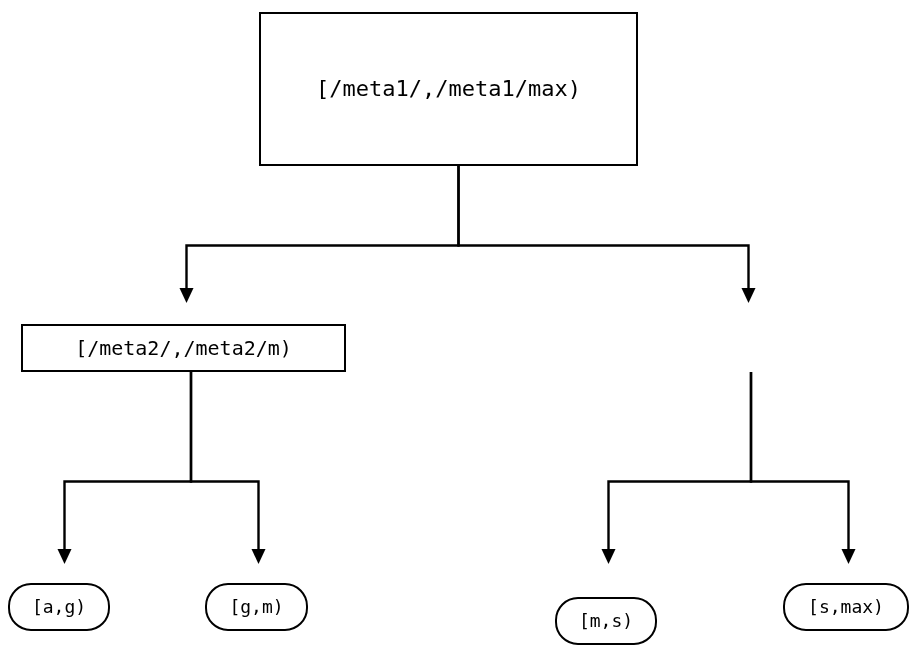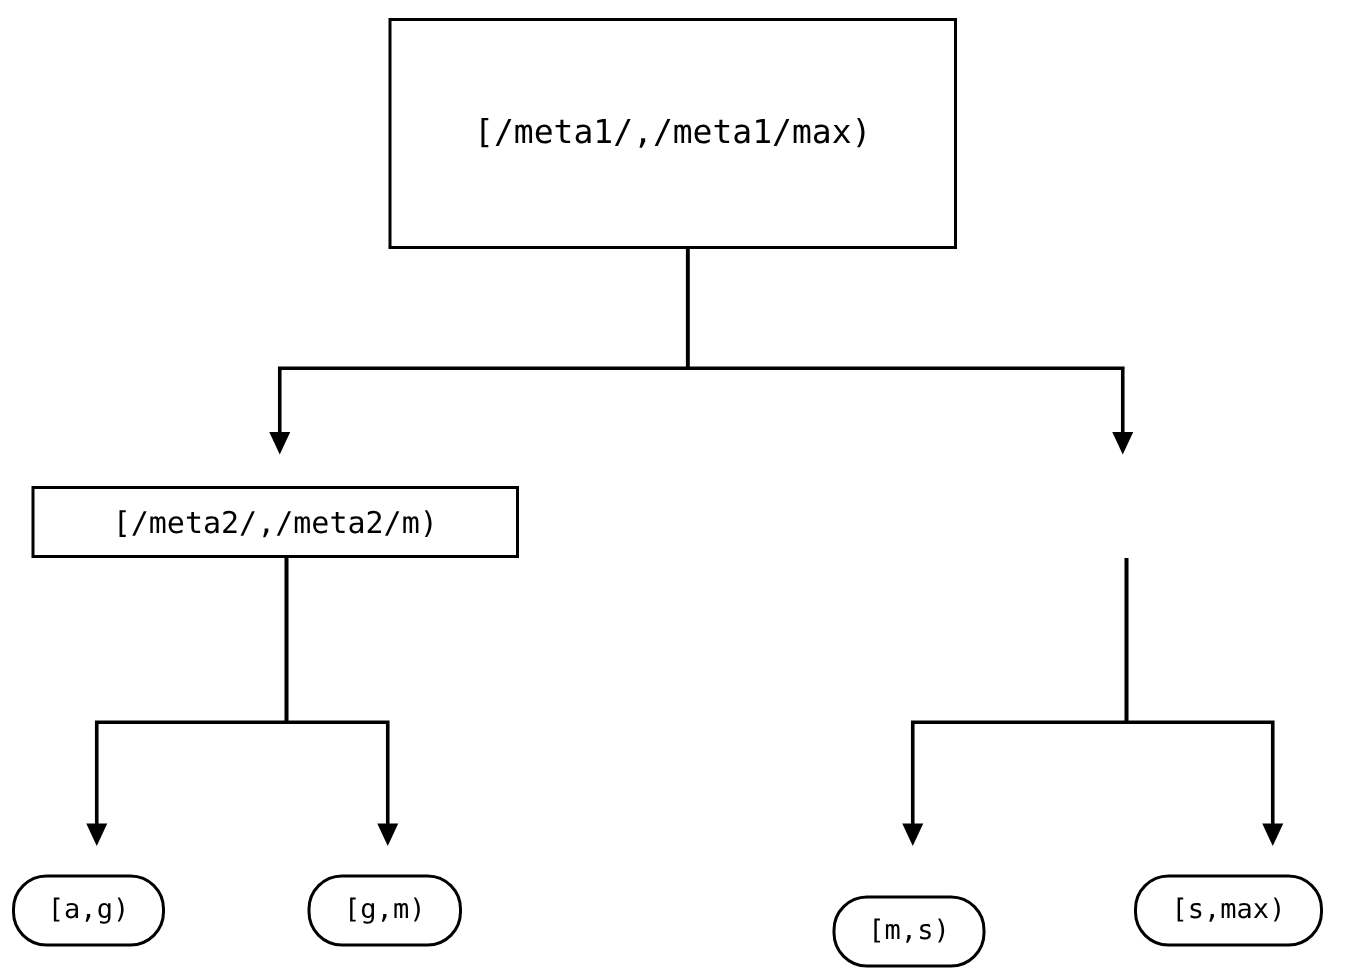--- a/index.html
+++ b/index.html
@@ -97,17 +97,17 @@
   </div>
 
   <div class="node-box level-leaf" style="left:205px; top:583px; width:103px; height:48px;">
     <span class="node-label">[g,m)</span>
   </div>
 
   <div class="node-box level-leaf" style="left:555px; top:597px; width:102px; height:48px;">
     <span class="node-label">[m,s)</span>
   </div>
 
-  <div class="node-box level-leaf" style="left:756px; top:583px; width:126px; height:48px;justify-content:center;">
+  <div class="node-box level-leaf" style="left:783px; top:583px; width:126px; height:48px;justify-content:center;">
     <span class="node-label">[s,max)</span>
   </div>
 
 </div>
 
 </body></html>

